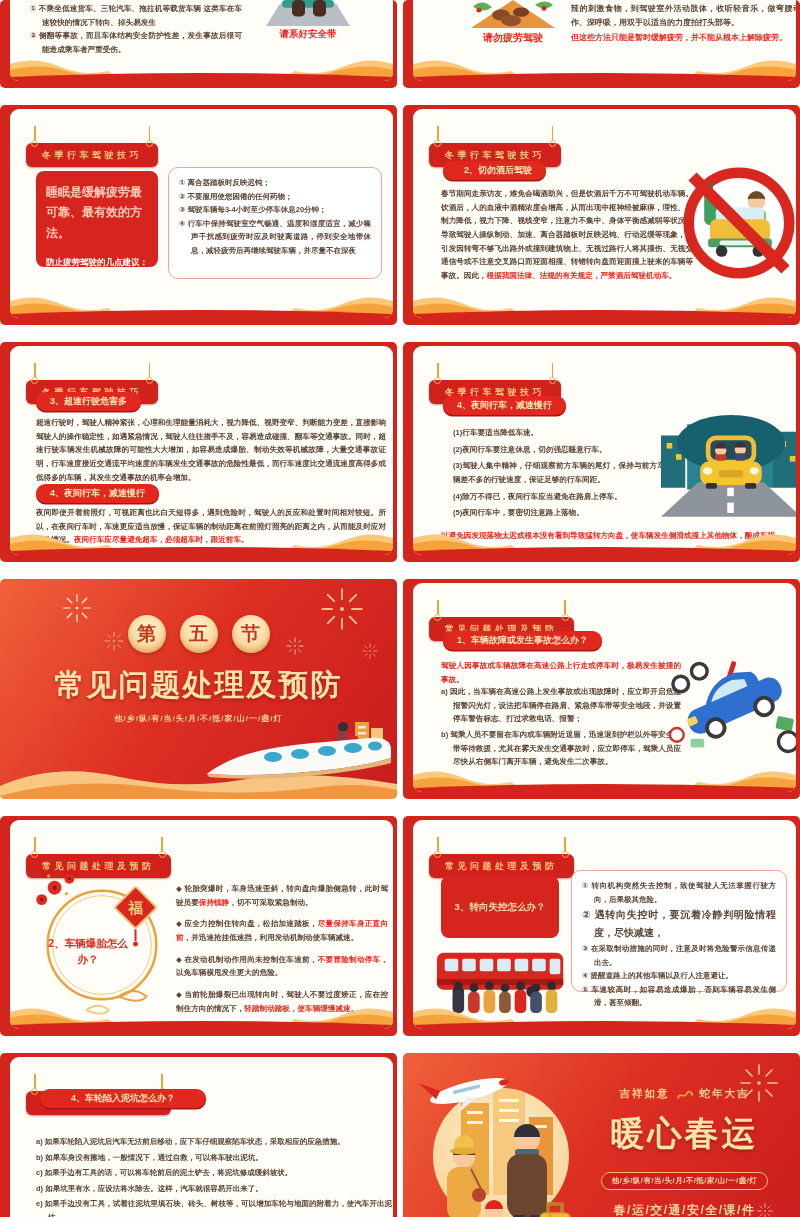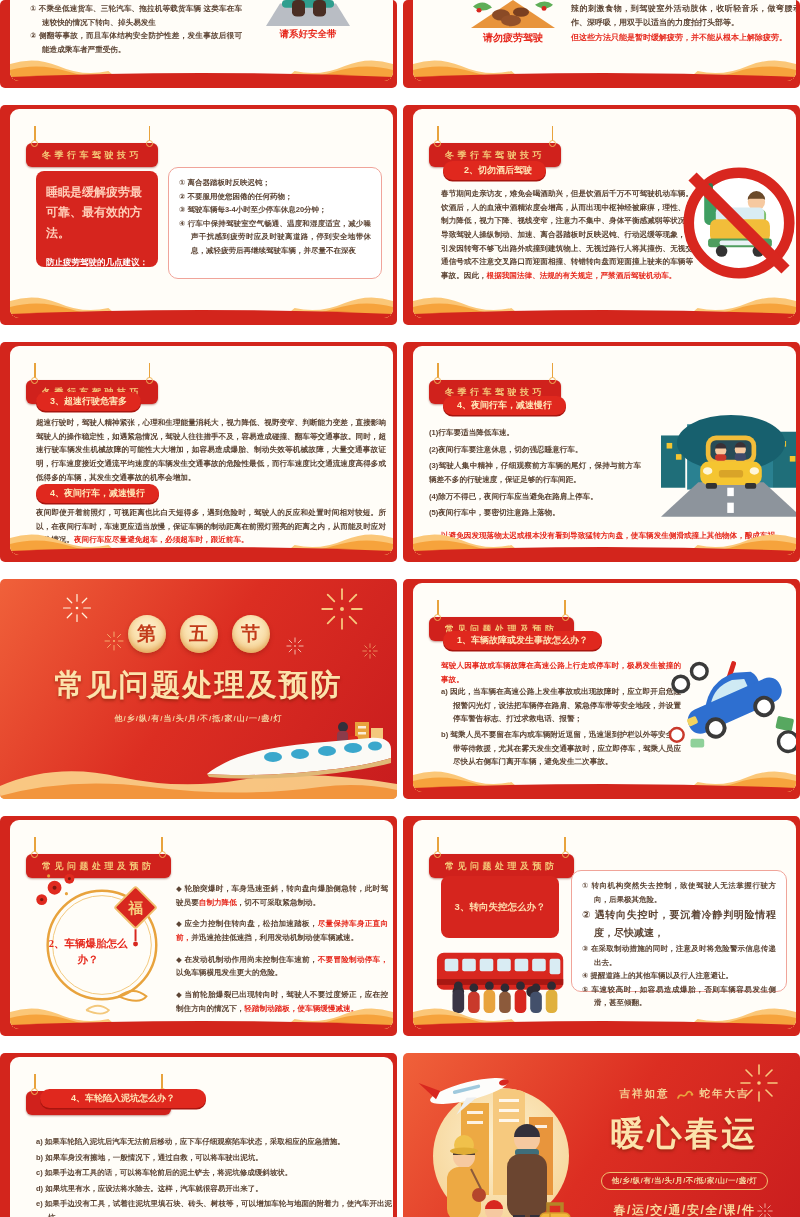--- a/index.html
+++ b/index.html
@@ -38,21 +38,21 @@
   .g-title { font-size:30px; font-weight:900; letter-spacing:2px; color:#fce3ac; text-shadow:0 2px 3px rgba(120,30,5,.55); }
   .g-sub { font-size:8px; letter-spacing:1px; color:#f3cf9c; font-weight:600; }
 
   .l-greet { font-size:10.5px; letter-spacing:2px; color:#f5cf92; font-weight:700; display:flex; align-items:center; justify-content:center; gap:6px; }
   .l-title { font-size:34px; font-weight:900; letter-spacing:3px; color:#fce3ac; text-shadow:0 2px 3px rgba(120,30,5,.55); }
   .l-ribbon { display:inline-block; background:#cf1f1d; border:1px solid #f0c070; border-radius:10px; padding:3px 10px; color:#f5d9a0; font-size:7.5px; font-weight:600; letter-spacing:.5px; }
   .l-sub { font-size:12px; font-weight:700; letter-spacing:1.5px; color:#f8d89c; }
 
   .caption { position:absolute; color:#e6281c; font-weight:700; font-size:9.5px; text-align:center; }
   .blt { margin-bottom:8px; }
-  .ilabel { position:absolute; color:#e6281c; font-weight:700; font-size:10.5px; line-height:1.5; text-align:center;font-family:Liberation Serif, serif; }
+  .ilabel { position:absolute; color:#e6281c; font-weight:700; font-size:10.5px; line-height:1.5; text-align:center; }
   .jbox-lbl { color:#ffdfae; font-weight:700; font-size:9.5px; text-align:center; line-height:1.6; padding:6px; }
 </style>
 </head>
 <body>
 
 <svg width="0" height="0" style="position:absolute" aria-hidden="true">
   <defs>
     <symbol id="fw" viewBox="0 0 40 40">
       <g stroke="currentColor" stroke-width="1.6" stroke-linecap="round" fill="none">
         <line x1="20" y1="2" x2="20" y2="11"></line>
@@ -208,21 +208,21 @@
   <section class="slide">
     <div class="panel">
       <div class="sign">
         <i class="str l"></i>
             <i class="str r"></i>
         <b class="ring l"></b>
             <b class="ring r"></b>
         <span class="lbl">冬季行车驾驶技巧</span>
       </div>
       <div class="pill" style="left:30px;top:50px;">4、夜间行车，减速慢行</div>
-      <div class="blk" style="left:16px;top:80px;width:212px;">
+      <div class="blk" style="left:40px;top:80px;width:212px;">
         <p class="txt" style="margin-bottom:3px">(1)行车要适当降低车速。</p>
         <p class="txt" style="margin-bottom:3px">(2)夜间行车要注意休息，切勿强忍睡意行车。</p>
         <p class="txt" style="margin-bottom:3px">(3)驾驶人集中精神，仔细观察前方车辆的尾灯，保持与前方车辆差不多的行驶速度，保证足够的行车间距。</p>
         <p class="txt" style="margin-bottom:3px">(4)除万不得已，夜间行车应当避免在路肩上停车。</p>
         <p class="txt">(5)夜间行车中，要密切注意路上落物。</p>
       </div>
       <p class="blk txt red" style="left:28px;top:183px;width:348px;font-weight:700">以避免因发现落物太迟或根本没有看到导致猛转方向盘，使车辆发生侧滑或撞上其他物体，酿成车祸。</p>
       <svg class="blk" style="left:248px;top:58px;width:140px;height:118px" viewBox="0 0 150 115">
         <rect x="0" y="28" width="26" height="56" fill="#1f6e79"></rect>
             <rect x="28" y="16" width="24" height="70" fill="#2a8191"></rect>
@@ -365,21 +365,21 @@
             <circle cx="45" cy="13" r="1.5" fill="#7e180f"></circle>
         <circle cx="17" cy="34" r="5.5" fill="#e02a1f"></circle>
             <circle cx="17" cy="34" r="1.7" fill="#7e180f"></circle>
         <circle cx="42" cy="28" r="1.6" fill="#e8a33d"></circle>
             <circle cx="24" cy="10" r="1.6" fill="#e8a33d"></circle>
         <path d="M95,132 q15,-11 28,0 q-7,9 -28,0" fill="none" stroke="#e8a33d" stroke-width="2"></path>
         <path d="M62,146 q12,-9 23,0 q-6,7 -23,0" fill="none" stroke="#f3c87c" stroke-width="1.8"></path>
       </svg>
       <div class="ilabel" style="left:38px;top:116px;width:80px;">2、车辆爆胎怎么办？</div>
       <div class="blk" style="left:166px;top:62px;width:212px;">
-        <p class="txt blt"><span>◆ 轮胎突爆时，车身迅速歪斜，转向盘向爆胎侧急转，此时驾驶员要</span><span class="red">自制力降低</span><span>，切不可采取紧急制动。</span></p>
+        <p class="txt blt"><span>◆ 轮胎突爆时，车身迅速歪斜，转向盘向爆胎侧急转，此时驾驶员要</span><span class="red">保持镇静</span><span>，切不可采取紧急制动。</span></p>
         <p class="txt blt"><span>◆ 应全力控制住转向盘，松抬加速踏板，</span><span class="red">尽量保持车身正直向前，</span><span>并迅速抢挂低速挡，利用发动机制动使车辆减速。</span></p>
         <p class="txt blt"><span>◆ 在发动机制动作用尚未控制住车速前，</span><span class="red">不要冒险制动停车，</span><span>以免车辆横甩发生更大的危险。</span></p>
         <p class="txt blt"><span>◆ 当前轮胎爆裂已出现转向时，驾驶人不要过度矫正，应在控制住方向的情况下，</span><span class="red">轻踏制动踏板，使车辆缓慢减速。</span><span></span></p>
       </div>
       <svg class="waves" viewBox="0 0 397 26" preserveAspectRatio="none">
             <use href="#waves-sym"></use>
           </svg>
     </div>
   </section>
 

